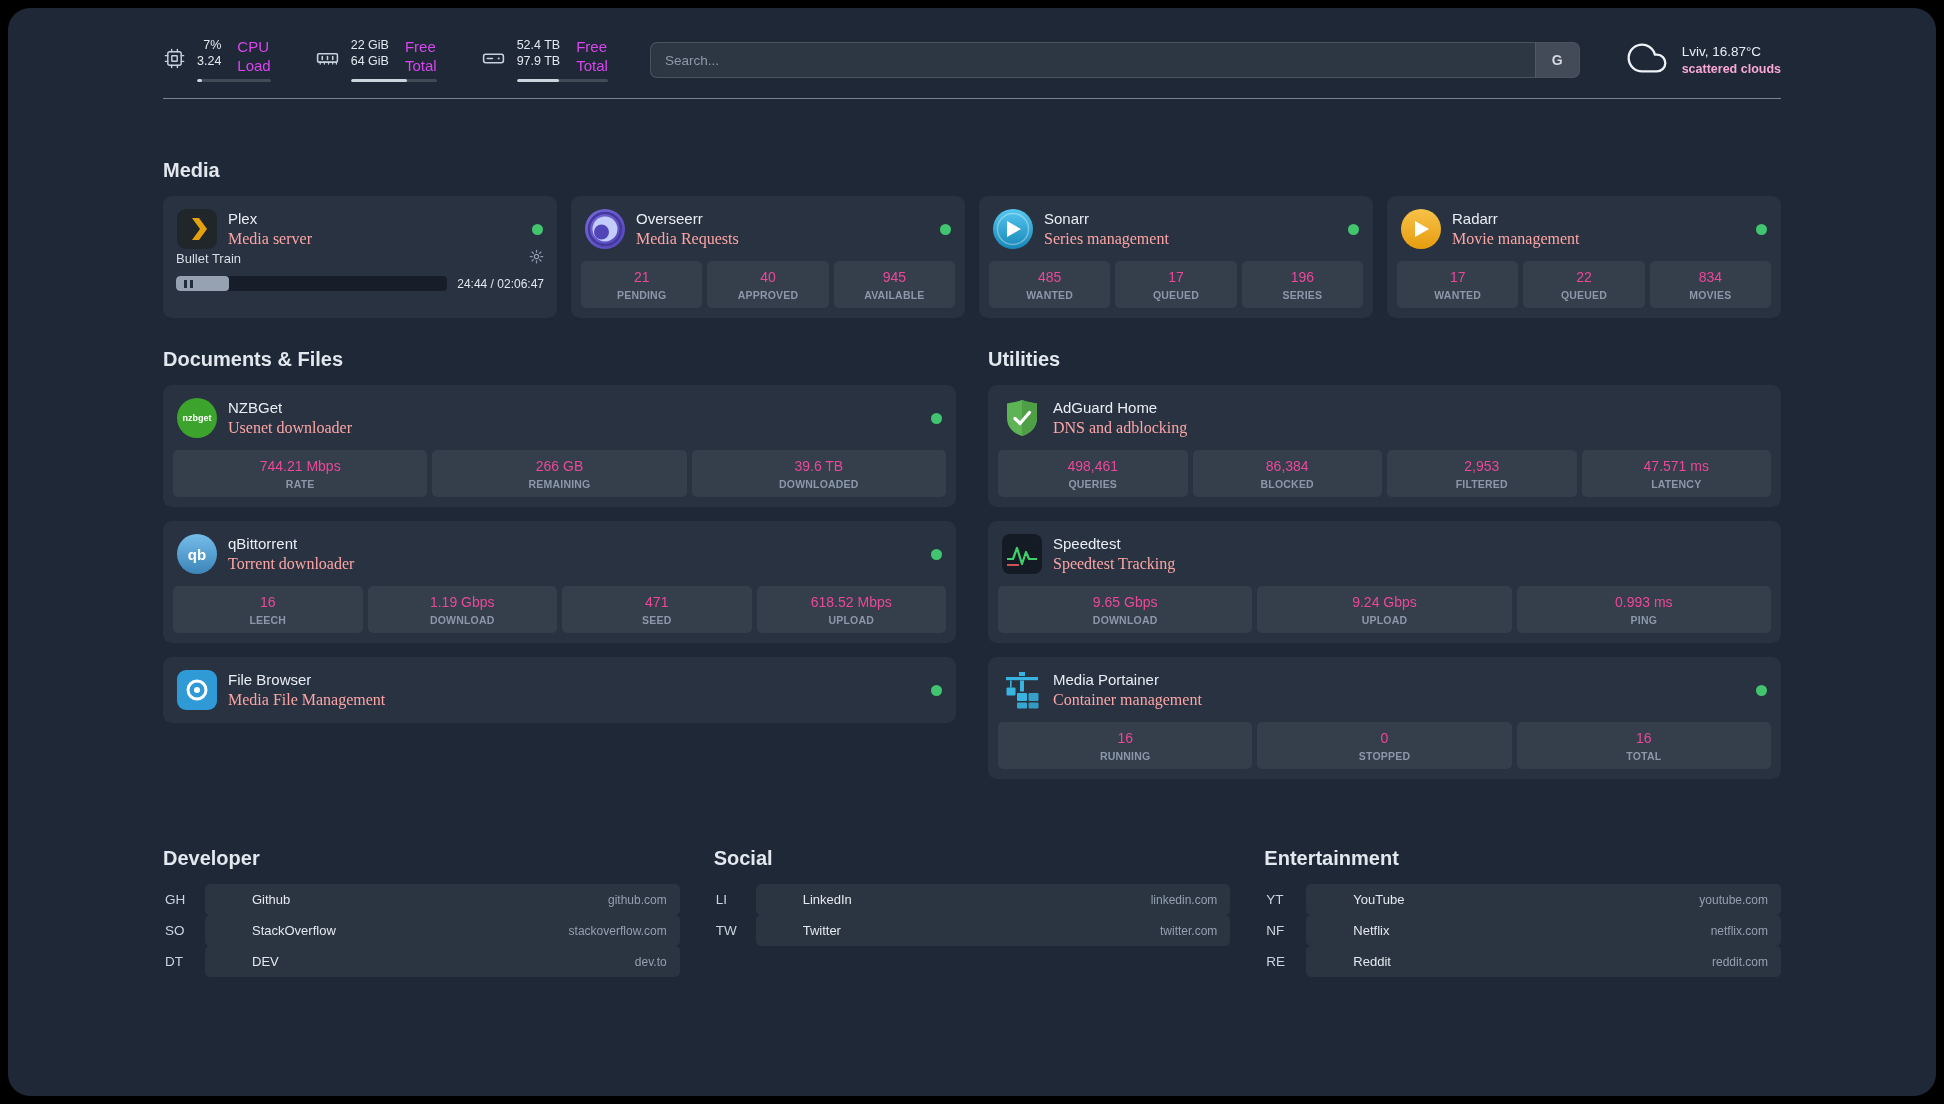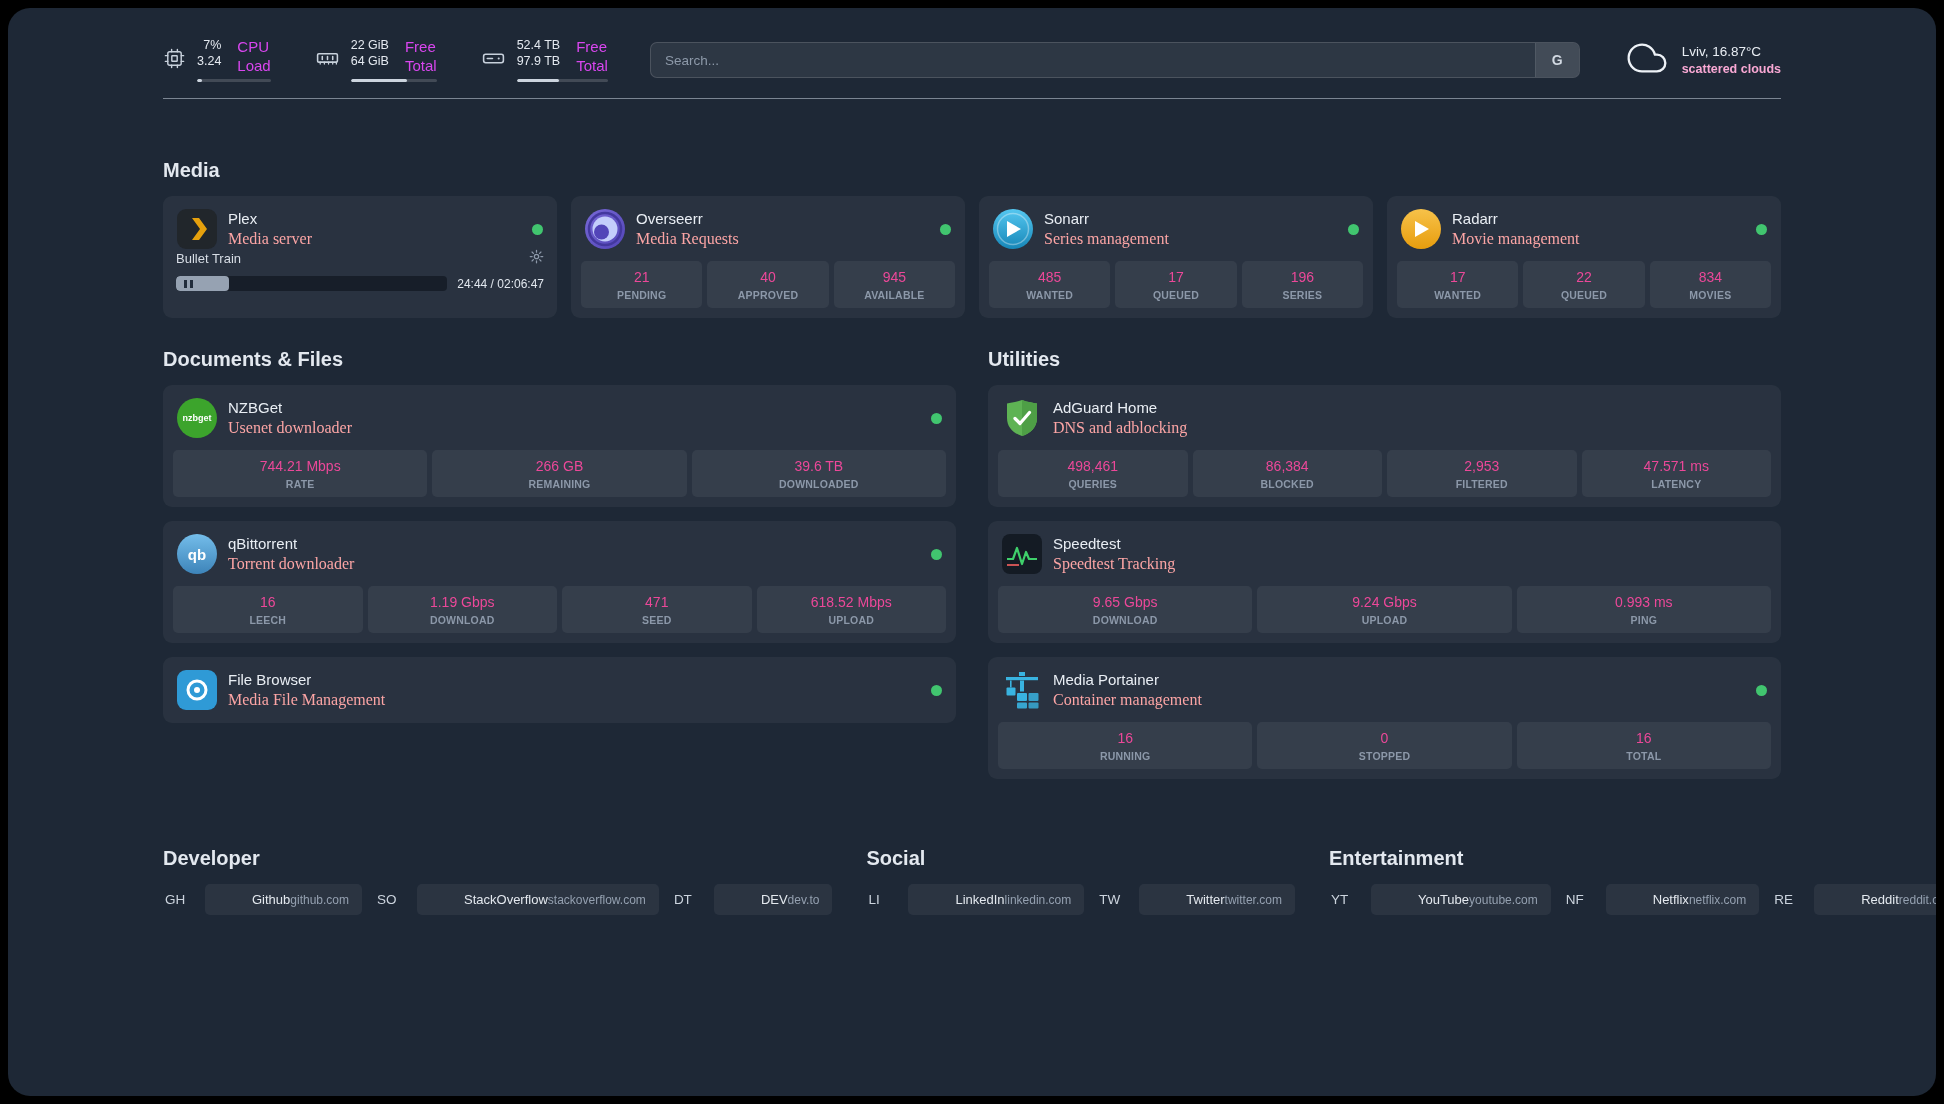--- a/index.html
+++ b/index.html
@@ -63,21 +63,21 @@
   .pause { position:absolute; left:8px; top:0; bottom:0; display:flex; align-items:center; gap:3px; }
   .pause i { display:block; width:3px; height:8px; background:#222d3c; }
   .time { font-size:12px; color:#e1e7ee; white-space:nowrap; }
 
   
   .icon-nzbget { background:#3ca42c; border-radius:50%; color:#fff; font-size:9px; font-weight:700; }
   .icon-qb { background:linear-gradient(180deg,#74bdea,#3d84b9); border-radius:50%; color:#fff; font-size:15px; font-weight:700; }
 
   
   .bookmarks { display:grid; grid-template-columns:repeat(3,1fr); gap:34px; margin-top:68px; padding-bottom:60px; }
-  .bm-list { display:flex; flex-direction:row; gap:13px; }
+  .bm-list { display:flex; flex-direction:column; }
   .bm-row { display:flex; align-items:center; }
   .bm-abbr { width:42px; font-size:13.5px; font-weight:500; color:#ccd4de; padding-left:2px; }
   .bm-pill { flex:1; display:flex; justify-content:space-between; align-items:center; height:31px;
              background:rgba(255,255,255,0.06); border-radius:5px; padding:0 13px; }
   .bm-name { font-size:13px; color:#e4e9ef;margin-left:34px; }
   .bm-url { font-size:12px; color:#94a0b0; }
 </style>
 </head>
 <body>
 

